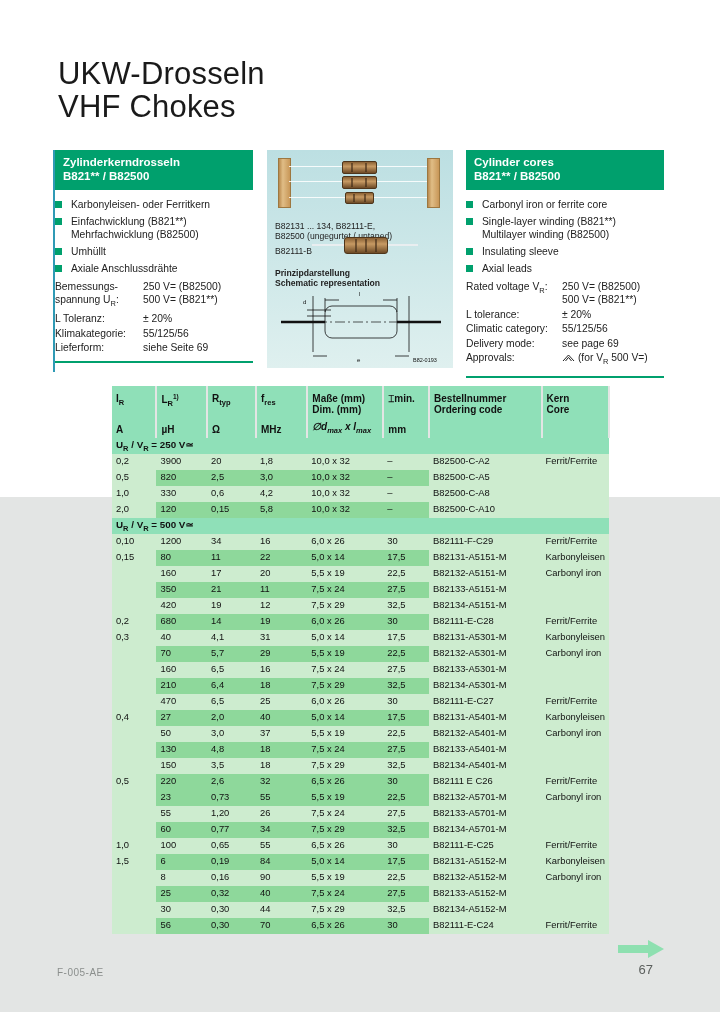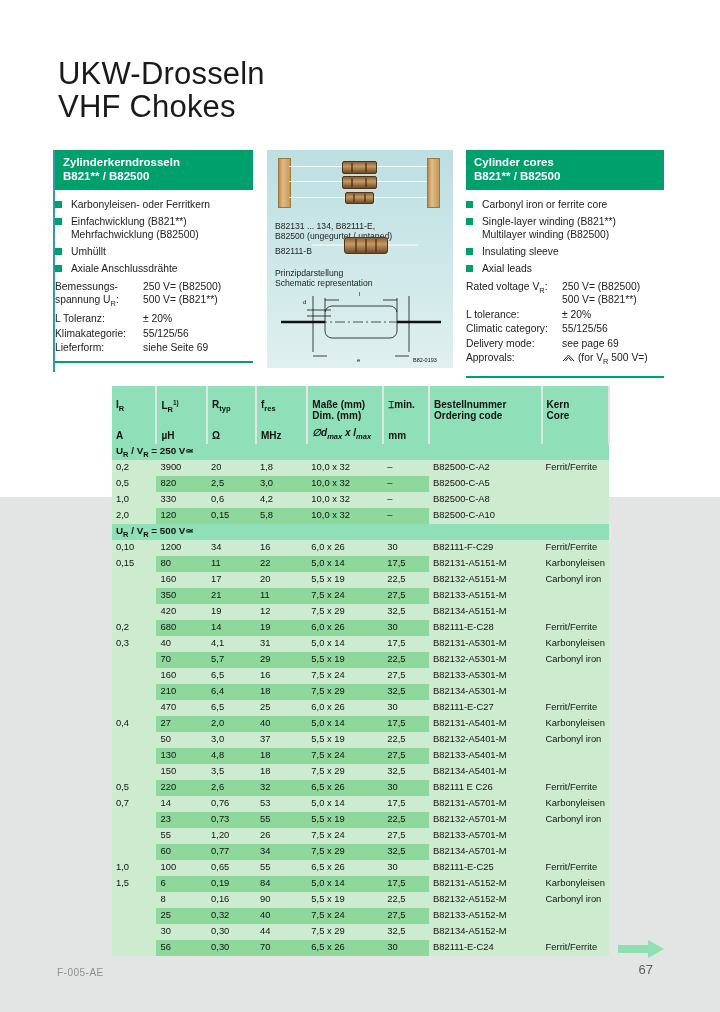--- a/index.html
+++ b/index.html
@@ -68,21 +68,21 @@
     position:absolute;left:112px;top:386px;width:498px;
     border-collapse:collapse;
     font-size:9.4px;color:#111;
   }
   #spec-table th,#spec-table td{
     padding:1px 4px;text-align:left;vertical-align:top;
     border:0;
   }
   #spec-table thead th{
     background:#8fe0b8;font-weight:bold;font-size:10px;height:44px;
-    vertical-align:top;padding-top:13px;position:relative;
+    vertical-align:top;padding-top:7px;position:relative;
     border-right:2px solid #e3e5e4;
   }
   #spec-table thead th .unit{
     position:absolute;left:4px;bottom:3px;font-weight:bold;
   }
   .sect td{
     background:#8fe0b8;font-weight:bold;font-size:9.8px;height:13px;
     padding-top:2px;
   }
   tbody tr.data td{height:14px;border-right:2px solid #e3e5e4;}
@@ -238,21 +238,21 @@
     <div class="lead" style="left:45px;top:94px;width:38px;"></div>
     <div class="lead" style="left:113px;top:94px;width:38px;"></div>
     <div class="choke" style="left:77px;top:87px;width:42px;height:15px;border-radius:3px;">
         <span class="band" style="left:10px;"></span>
         <span class="band" style="left:20px;"></span>
         <span class="band" style="left:30px;"></span>
       </div>
   </div>
   <div class="photo-caption" style="left:8px;top:96px;">B82111-B</div>
 
-  <div class="photo-caption" style="left:8px;top:118px;">
+  <div class="photo-caption" style="left:8px;top:118px;font-weight:bold;">
     <span>Prinzipdarstellung</span><br>
     <span>Schematic representation</span>
   </div>
 
   <svg id="schematic" viewBox="0 0 176 76">
     <g stroke="#111" fill="none" stroke-width="0.8">
       <rect x="52" y="16" width="72" height="32" rx="7"></rect>
       <line x1="8" y1="32" x2="52" y2="32" stroke-width="2.4"></line>
       <line x1="124" y1="32" x2="168" y2="32" stroke-width="2.4"></line>
       <line x1="8" y1="32" x2="168" y2="32" stroke-dasharray="10 3 2 3" stroke-width="0.7"></line>
@@ -510,30 +510,20 @@
         <td class="zA">0,5</td>
         <td class="zB">220</td>
         <td class="zB">2,6</td>
         <td class="zB">32</td>
         <td class="zB">6,5 x 26</td>
         <td class="zB">30</td>
         <td class="zA">B82111 E C26</td>
         <td class="zA">Ferrit/Ferrite</td>
       </tr>
       <tr class="data">
-        <td class="zA">0,7</td>
-        <td class="zA">14</td>
-        <td class="zA">0,76</td>
-        <td class="zA">53</td>
-        <td class="zA">5,0 x 14</td>
-        <td class="zA">17,5</td>
-        <td class="zA">B82131-A5701-M</td>
-        <td class="zA">Karbonyleisen</td>
-      </tr>
-      <tr class="data">
         <td class="zA"></td>
         <td class="zB">23</td>
         <td class="zB">0,73</td>
         <td class="zB">55</td>
         <td class="zB">5,5 x 19</td>
         <td class="zB">22,5</td>
         <td class="zA">B82132-A5701-M</td>
         <td class="zA">Carbonyl iron</td>
       </tr>
       <tr class="data">

